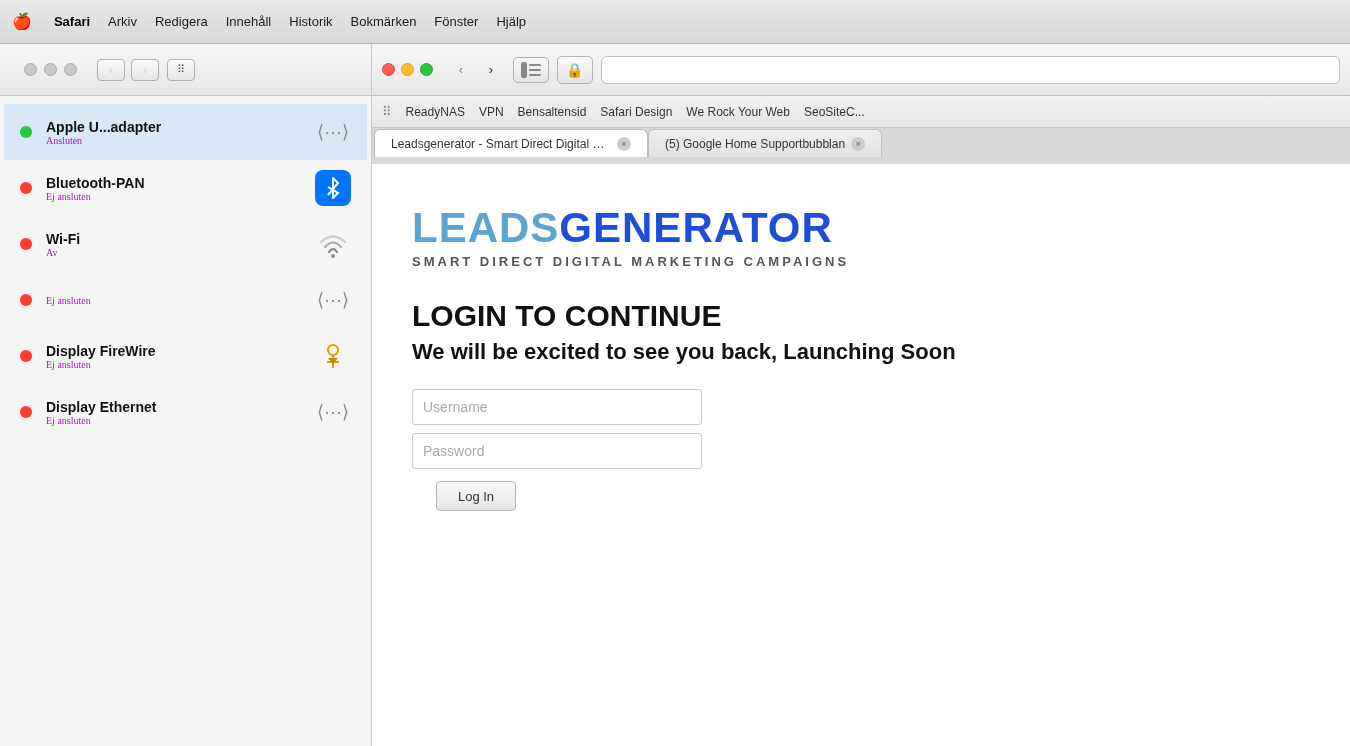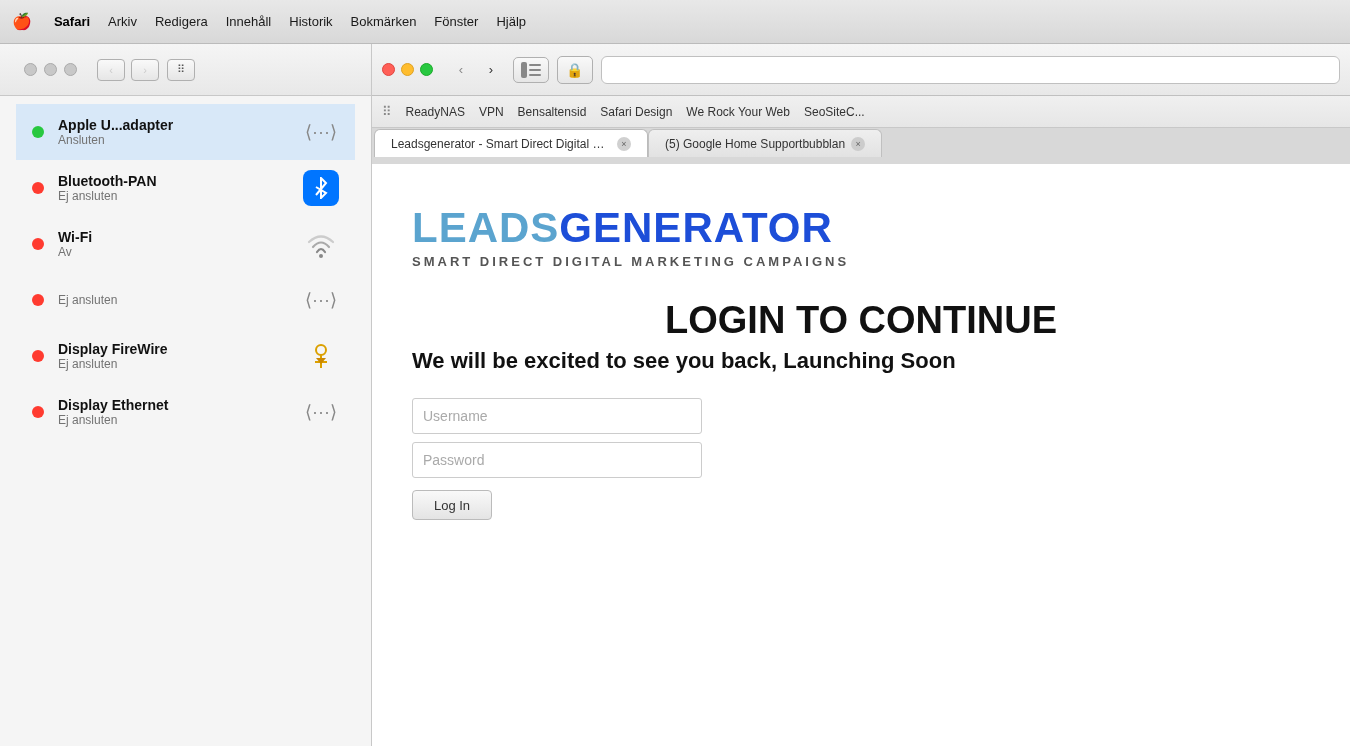--- a/index.html
+++ b/index.html
@@ -242,26 +242,25 @@
       font-size: 13px;
       font-weight: 700;
       color: #555;
       letter-spacing: 3px;
       margin-top: 2px;
       text-transform: uppercase;
     }
 
     
     .login-heading {
-      font-size: 38px;
+      font-size: 30px;
       font-weight: 900;
       color: #111;
       margin-bottom: 6px;
       margin-top: 30px;
-      text-align: center;
     }
     .login-subtext {
       font-size: 22px;
       font-weight: 700;
       color: #111;
       margin-bottom: 24px;
     }
 
     .form-input {
       display: block;
@@ -281,35 +280,36 @@
     .login-btn {
       width: 80px;
       height: 30px;
       background: linear-gradient(to bottom, #f9f9f9, #e4e4e4);
       border: 1px solid #bbb;
       border-radius: 4px;
       font-size: 13px;
       cursor: pointer;
       color: #333;
       margin-top: 4px;
+      margin-left: 24px;
     }
 
     
     .network-panel-toolbar {
       height: 52px;
       display: flex;
       align-items: center;
       padding: 0 12px;
       gap: 8px;
       background: linear-gradient(to bottom, #f5f5f5, #e8e8e8);
       border-bottom: 1px solid #c8c8c8;
     }
 
     .network-list {
-      padding: 8px 16px;
+      padding: 8px 4px;
     }
 
     .network-item {
       display: flex;
       align-items: center;
       padding: 10px 16px;
       cursor: pointer;
       position: relative;
     }
     .network-item.active { background: #d8e8f8; }
@@ -318,21 +318,21 @@
       width: 12px; height: 12px;
       border-radius: 50%;
       margin-right: 14px;
       flex-shrink: 0;
     }
     .dot-green { background: #28c840; }
     .dot-red { background: #ff3b30; }
 
     .network-info { flex: 1; }
     .network-name { font-size: 14px; font-weight: 600; color: #111; }
-    .network-status { font-size: 12px; color: #737373; }
+    .network-status { font-size: 10px; color: #a21caf; font-family: Liberation Serif, serif; }
 
     .network-icon {
       width: 36px; height: 36px;
       display: flex; align-items: center; justify-content: center;
       font-size: 20px;
     }
 
     
     .bluetooth-icon-circle {
       width: 36px; height: 36px;

